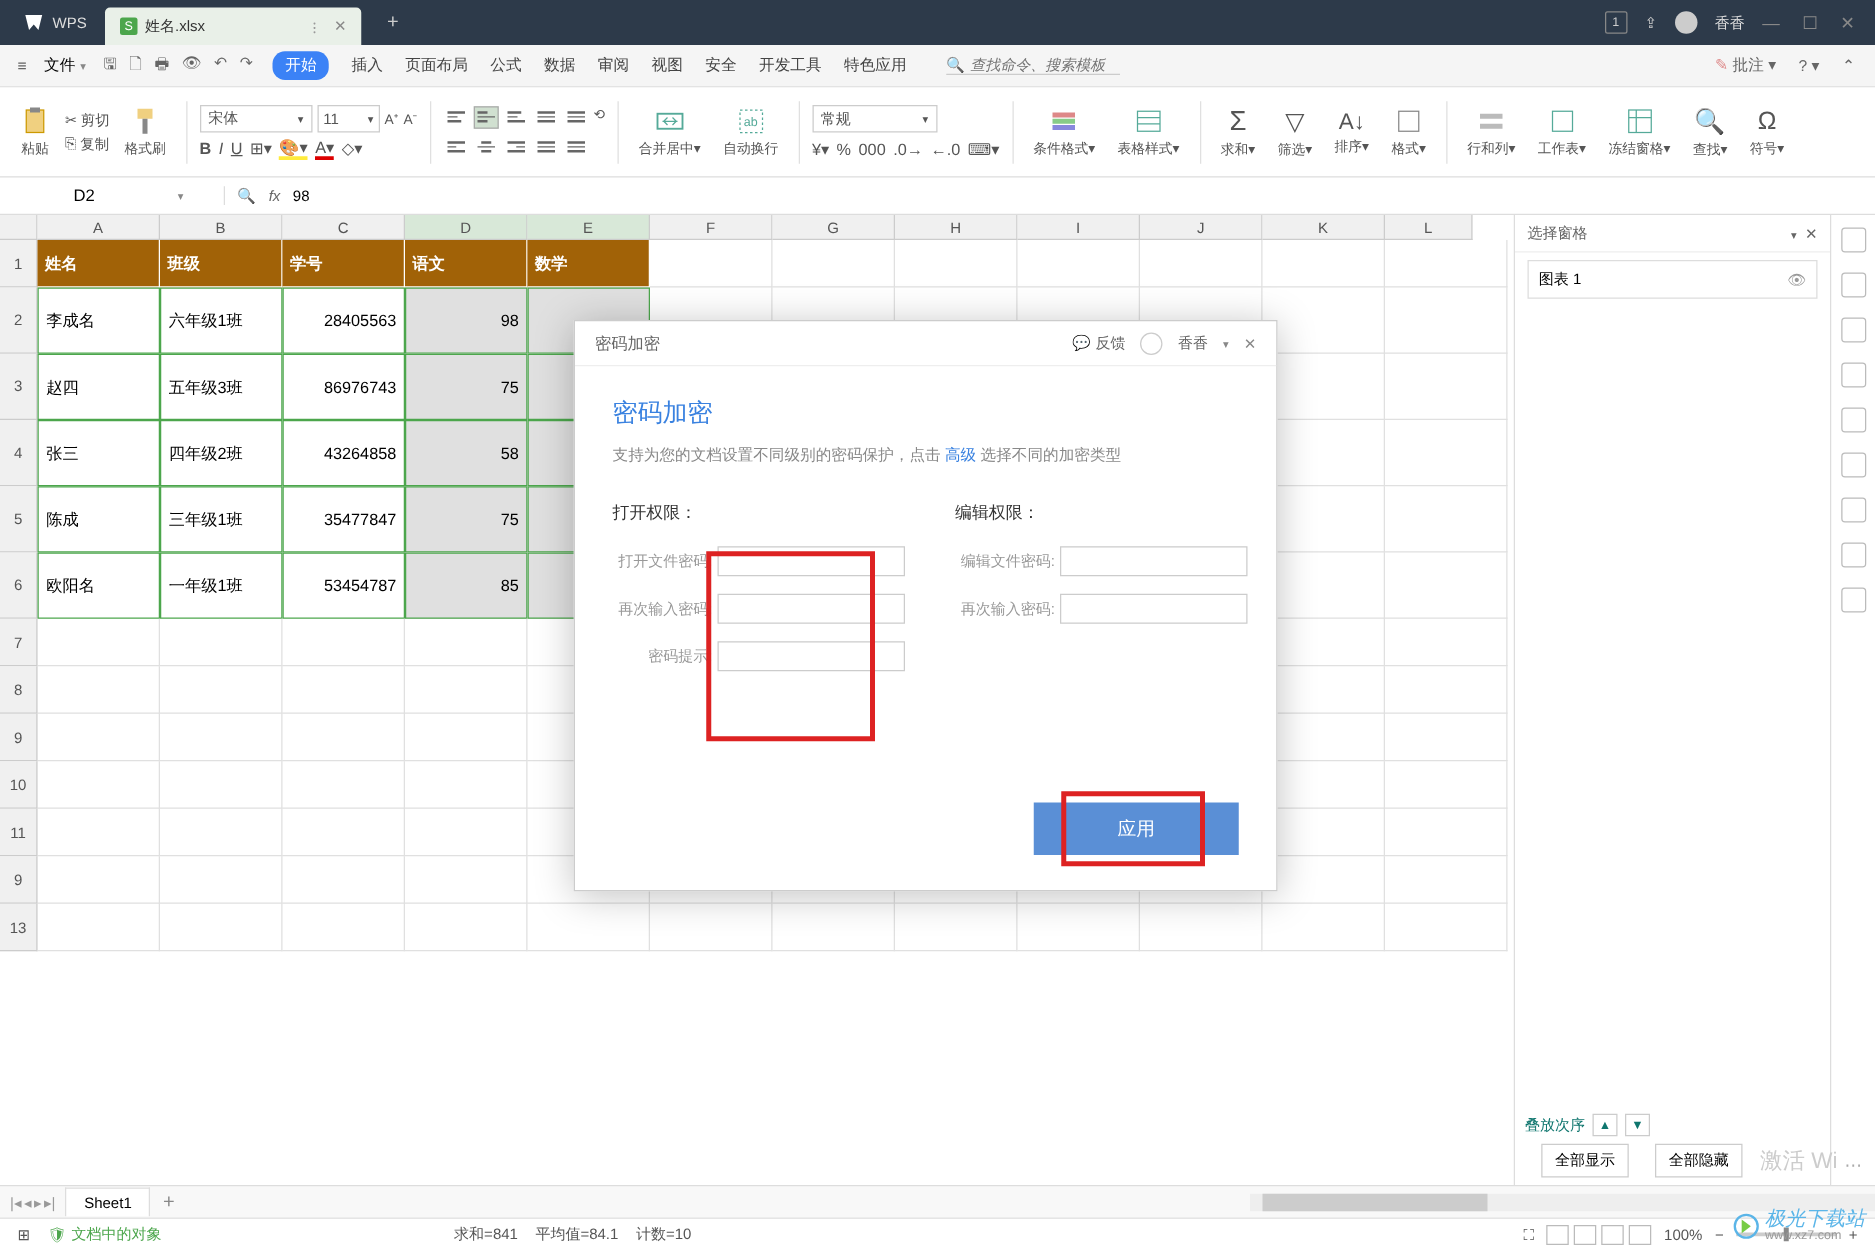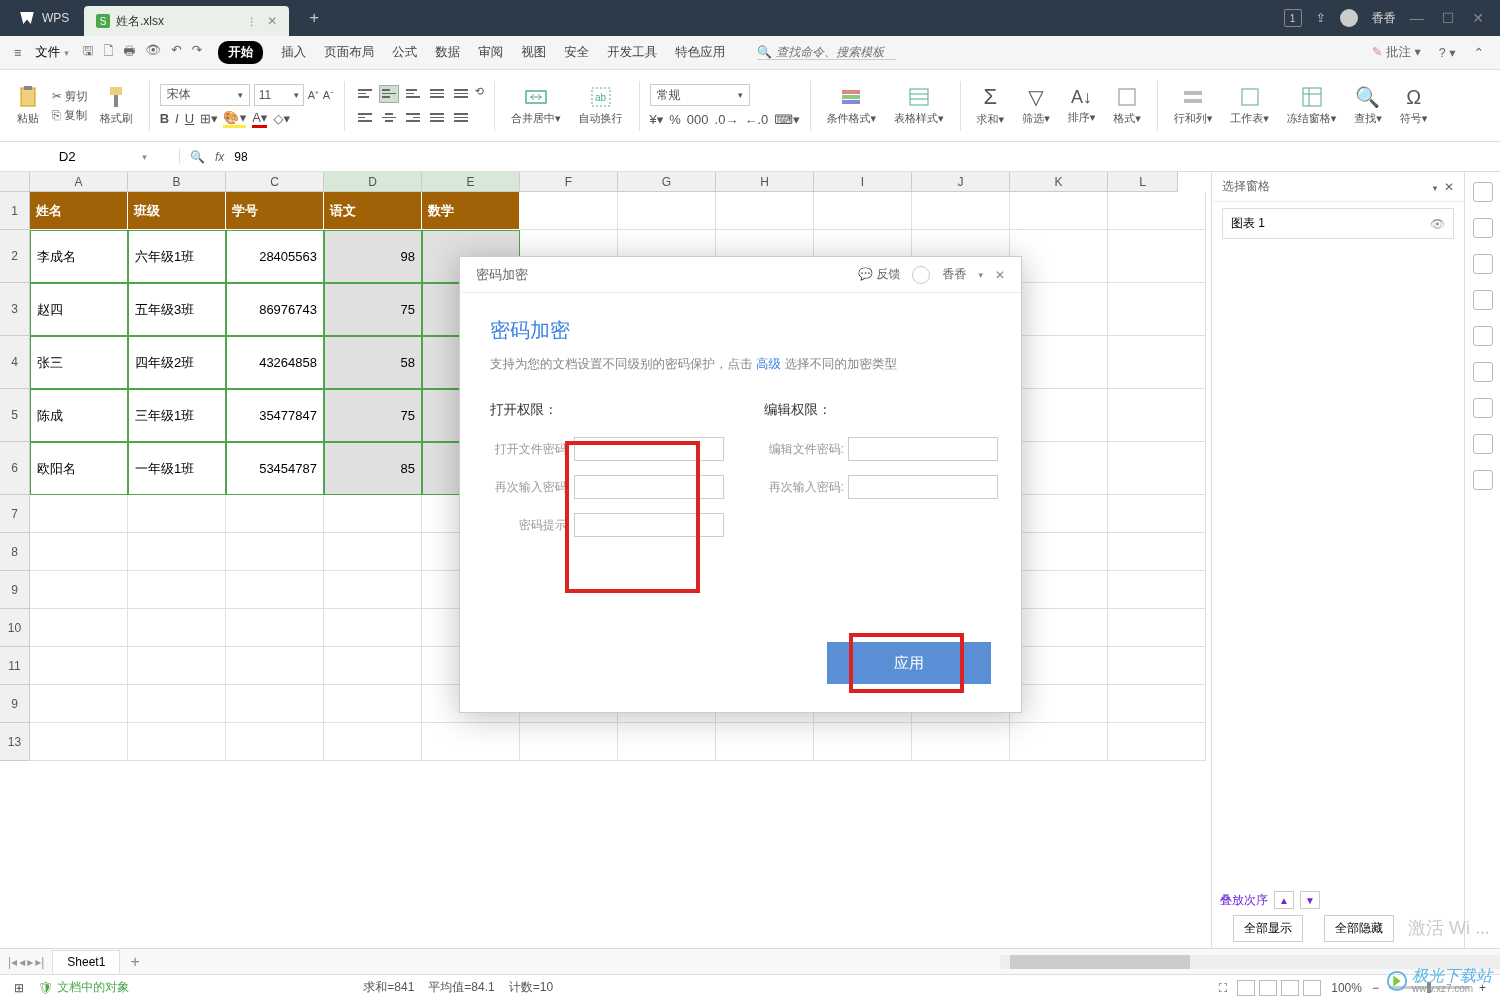--- a/index.html
+++ b/index.html
@@ -18,21 +18,21 @@
 .avatar { width: 18px; height: 18px; background: #ccc; border-radius: 50%; }
 .winbtns { display: flex; gap: 18px; color: #888; font-size: 14px; }
 
 
 .menubar { height: 34px; background: #f5f5f5; display: flex; align-items: center; border-bottom: 1px solid #ddd; font-size: 12.5px; }
 .menu-left { display: flex; align-items: center; gap: 14px; padding-left: 14px; }
 .menu-file { display: flex; align-items: center; gap: 4px; }
 .menu-icons { display: flex; gap: 10px; color: #666; }
 .menu-tabs { display: flex; align-items: center; gap: 18px; margin-left: 16px; }
 .menu-tab { color: #444; cursor: pointer; }
-.menu-tab.active { background: #000000; color: #fff; padding: 3px 10px; border-radius: 10px; font-weight: bold; }
+.menu-tab.active { background: #3b82f6; color: #fff; padding: 3px 10px; border-radius: 10px; }
 .menu-right { margin-left: auto; display: flex; align-items: center; gap: 18px; padding-right: 16px; color: #666; }
 .searchbox { display: flex; align-items: center; gap: 4px; border-bottom: 1px solid #ccc; margin-left: 14px; font-size: 12px; }
 .searchbox input { border: none; outline: none; background: transparent; width: 120px; font-size: 12px; font-style: italic; }
 
 
 .ribbon { height: 72px; background: #fff; border-bottom: 1px solid #ddd; display: flex; align-items: center; padding: 0 10px; gap: 6px; font-size: 11px; color: #555; }
 .rsep { width: 1px; height: 50px; background: #e0e0e0; margin: 0 4px; }
 .rlbl { display: flex; align-items: center; gap: 3px; font-size: 11.5px; }
 .rbig { display: flex; flex-direction: column; align-items: center; justify-content: center; height: 60px; padding: 0 6px; gap: 2px; }
 .rbig svg { width: 24px; height: 24px; }
@@ -71,21 +71,21 @@
 .selcol { background: #e0e0e0; }
 .numcell { justify-content: flex-end; }
 
 
 .sidepanel { width: 253px; border-left: 1px solid #ddd; display: flex; flex-direction: column; font-size: 12px; }
 .sp-hdr { height: 30px; display: flex; align-items: center; justify-content: space-between; padding: 0 10px; border-bottom: 1px solid #eee; color: #666; }
 .sp-title { color: #4a8; font-weight: bold; padding: 8px 10px; }
 .sp-item { margin: 6px 10px; border: 1px solid #ddd; padding: 6px 8px; display: flex; justify-content: space-between; align-items: center; gap: 36px; }
 .sp-eye { color: #999; }
 .sp-bottom { margin-top: auto; padding: 8px; }
-.sp-stack { display: flex; gap: 6px; align-items: center; margin-bottom: 6px; color: #6d28d9; }
+.sp-stack { display: flex; gap: 6px; align-items: center; margin-bottom: 6px; color: #0f766e; }
 .sp-stack .sq { width: 20px; height: 18px; border: 1px solid #ccc; display: flex; align-items: center; justify-content: center; font-size: 10px; }
 .sp-btns { display: flex; gap: 8px; }
 .sp-btn { border: 1px solid #ccc; padding: 4px 10px; font-size: 12px; background: #fff; margin-left: 13px; }
 
 
 .rightrail { width: 36px; border-left: 1px solid #ddd; display: flex; flex-direction: column; align-items: center; gap: 16px; padding-top: 10px; color: #888; }
 .rightrail .ri { width: 20px; height: 20px; border: 1px solid #bbb; border-radius: 3px; }
 
 
 .tabsbar { position: absolute; bottom: 26px; left: 0; right: 0; height: 26px; border-top: 1px solid #ddd; display: flex; align-items: center; font-size: 12px; background: #f8f8f8; }

